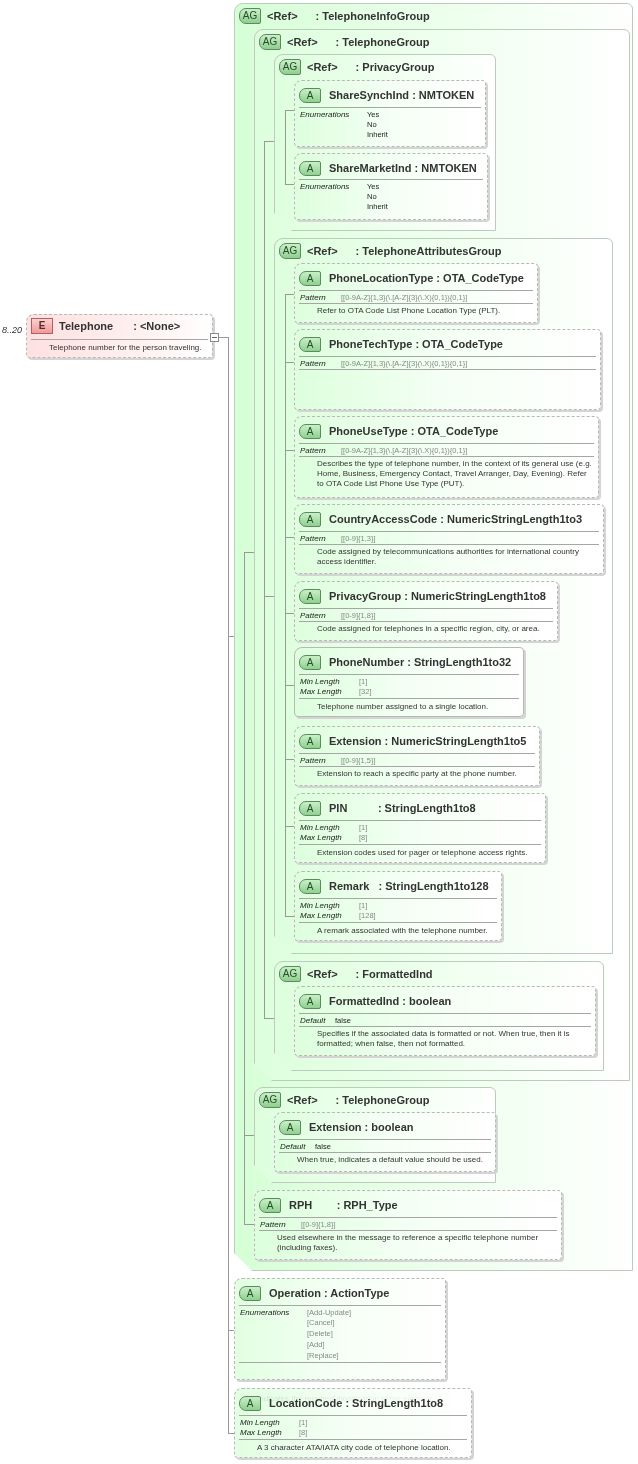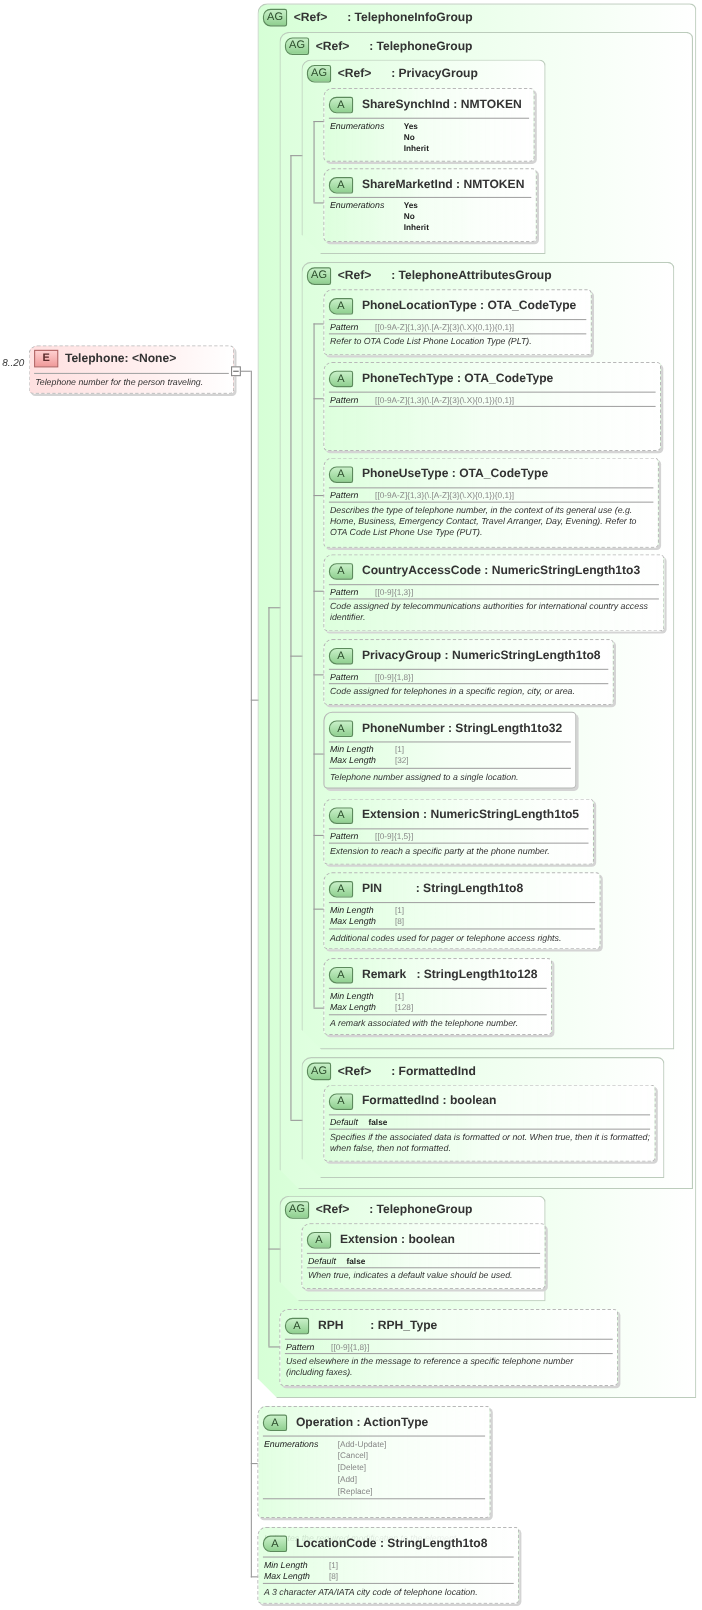--- a/index.html
+++ b/index.html
@@ -31,22 +31,22 @@
   .box-title { position:absolute; left:4px; top:6px; height:16px; display:flex; align-items:center; font-size:11px; font-weight:bold; color:#333; white-space:nowrap; }
   .badge-a {
     display:inline-block; width:20px; height:13px; line-height:13px; text-align:center;
     font-size:10px; font-weight:normal; color:#2a4a2a;
     background:linear-gradient(#c8f0c8, #90d090); border:1px solid #5c8a5c;
     border-radius:7px 2px 2px 7px; margin-right:8px;
   }
   .sep { position:absolute; left:4px; right:4px; height:1px; background:#a6a6a6; }
   .prop { position:absolute; left:5px; font-size:8px; font-style:italic; color:#222; white-space:nowrap; }
   .pval { position:absolute; font-size:7.5px; color:#888; white-space:nowrap; }
-  .pval.dark { color:#222; font-weight:bold; }
-  .doc { position:absolute; left:5px; right:4px; font-size:8px; font-style:italic; color:#333; line-height:10px; }
+  .pval.dark { color:#222; font-weight:normal; }
+  .doc { position:absolute; left:22px; right:4px; font-size:8px; color:#333; line-height:10px; }
   .el {
     position:absolute; box-sizing:border-box; border:1.5px dashed #b8b8b8; border-radius:8px 4px 4px 4px;
     background:linear-gradient(90deg, #ffe0e0 0%, #fff0f0 60%, #ffffff 100%);
     box-shadow:2px 2px 0 #d4d4d4;
   }
   .badge-e {
     display:inline-block; width:20px; height:14px; line-height:14px; text-align:center;
     font-size:10px; color:#5a2a2a; background:linear-gradient(#ffd0d0, #f09a9a);
     border:1px solid #b06060; margin-right:6px;
   }
@@ -55,21 +55,21 @@
   .collapse::after { content:""; position:absolute; left:1px; right:1px; top:3px; height:1px; background:#666; }
 </style>
 </head>
 <body>
 
 <span class="abs" style="left:2px;top:325px;font-size:9px;font-style:italic;color:#333;">8..20</span>
 <div class="el" style="left:26px;top:314px;width:187px;height:44px;">
   <div class="box-title" style="top:3px;">
     <span class="badge-e">E</span>
     <span>Telephone</span>
-    <span style="margin-left:0">: &lt;None&gt;</span>
+    <span style="margin-left:20px">: &lt;None&gt;</span>
   </div>
   <div class="sep" style="top:24px;"></div>
   <div class="doc" style="top:28px;">Telephone number for the person traveling.</div>
 </div>
 <div class="collapse" style="left:210px;top:333px;"></div>
 
 <div class="line" style="left:219px;top:337px;width:9px;height:1px;"></div>
 <div class="line" style="left:228px;top:337px;width:1px;height:1097px;"></div>
 <div class="line" style="left:228px;top:636px;width:8px;height:1px;"></div>
 <div class="line" style="left:228px;top:1330px;width:8px;height:1px;"></div>
@@ -241,21 +241,21 @@
   <div class="box-title">
       <span class="badge-a">A</span>
       <span style="white-space:pre">PIN          : StringLength1to8</span>
     </div>
   <div class="sep" style="top:26px;"></div>
   <span class="prop" style="top:29px;">Min Length</span>
   <span class="pval" style="left:64px;top:29px;">[1]</span>
   <span class="prop" style="top:39px;">Max Length</span>
   <span class="pval" style="left:64px;top:39px;">[8]</span>
   <div class="sep" style="top:50px;"></div>
-  <div class="doc" style="top:54px;">Additional codes used for pager or telephone access rights.</div>
+  <div class="doc" style="top:54px;">Extension codes used for pager or telephone access rights.</div>
 </div>
 
 <div class="box" style="left:294px;top:871px;width:208px;height:70px;">
   <div class="box-title">
       <span class="badge-a">A</span>
       <span style="white-space:pre">Remark   : StringLength1to128</span>
     </div>
   <div class="sep" style="top:26px;"></div>
   <span class="prop" style="top:29px;">Min Length</span>
   <span class="pval" style="left:64px;top:29px;">[1]</span>

